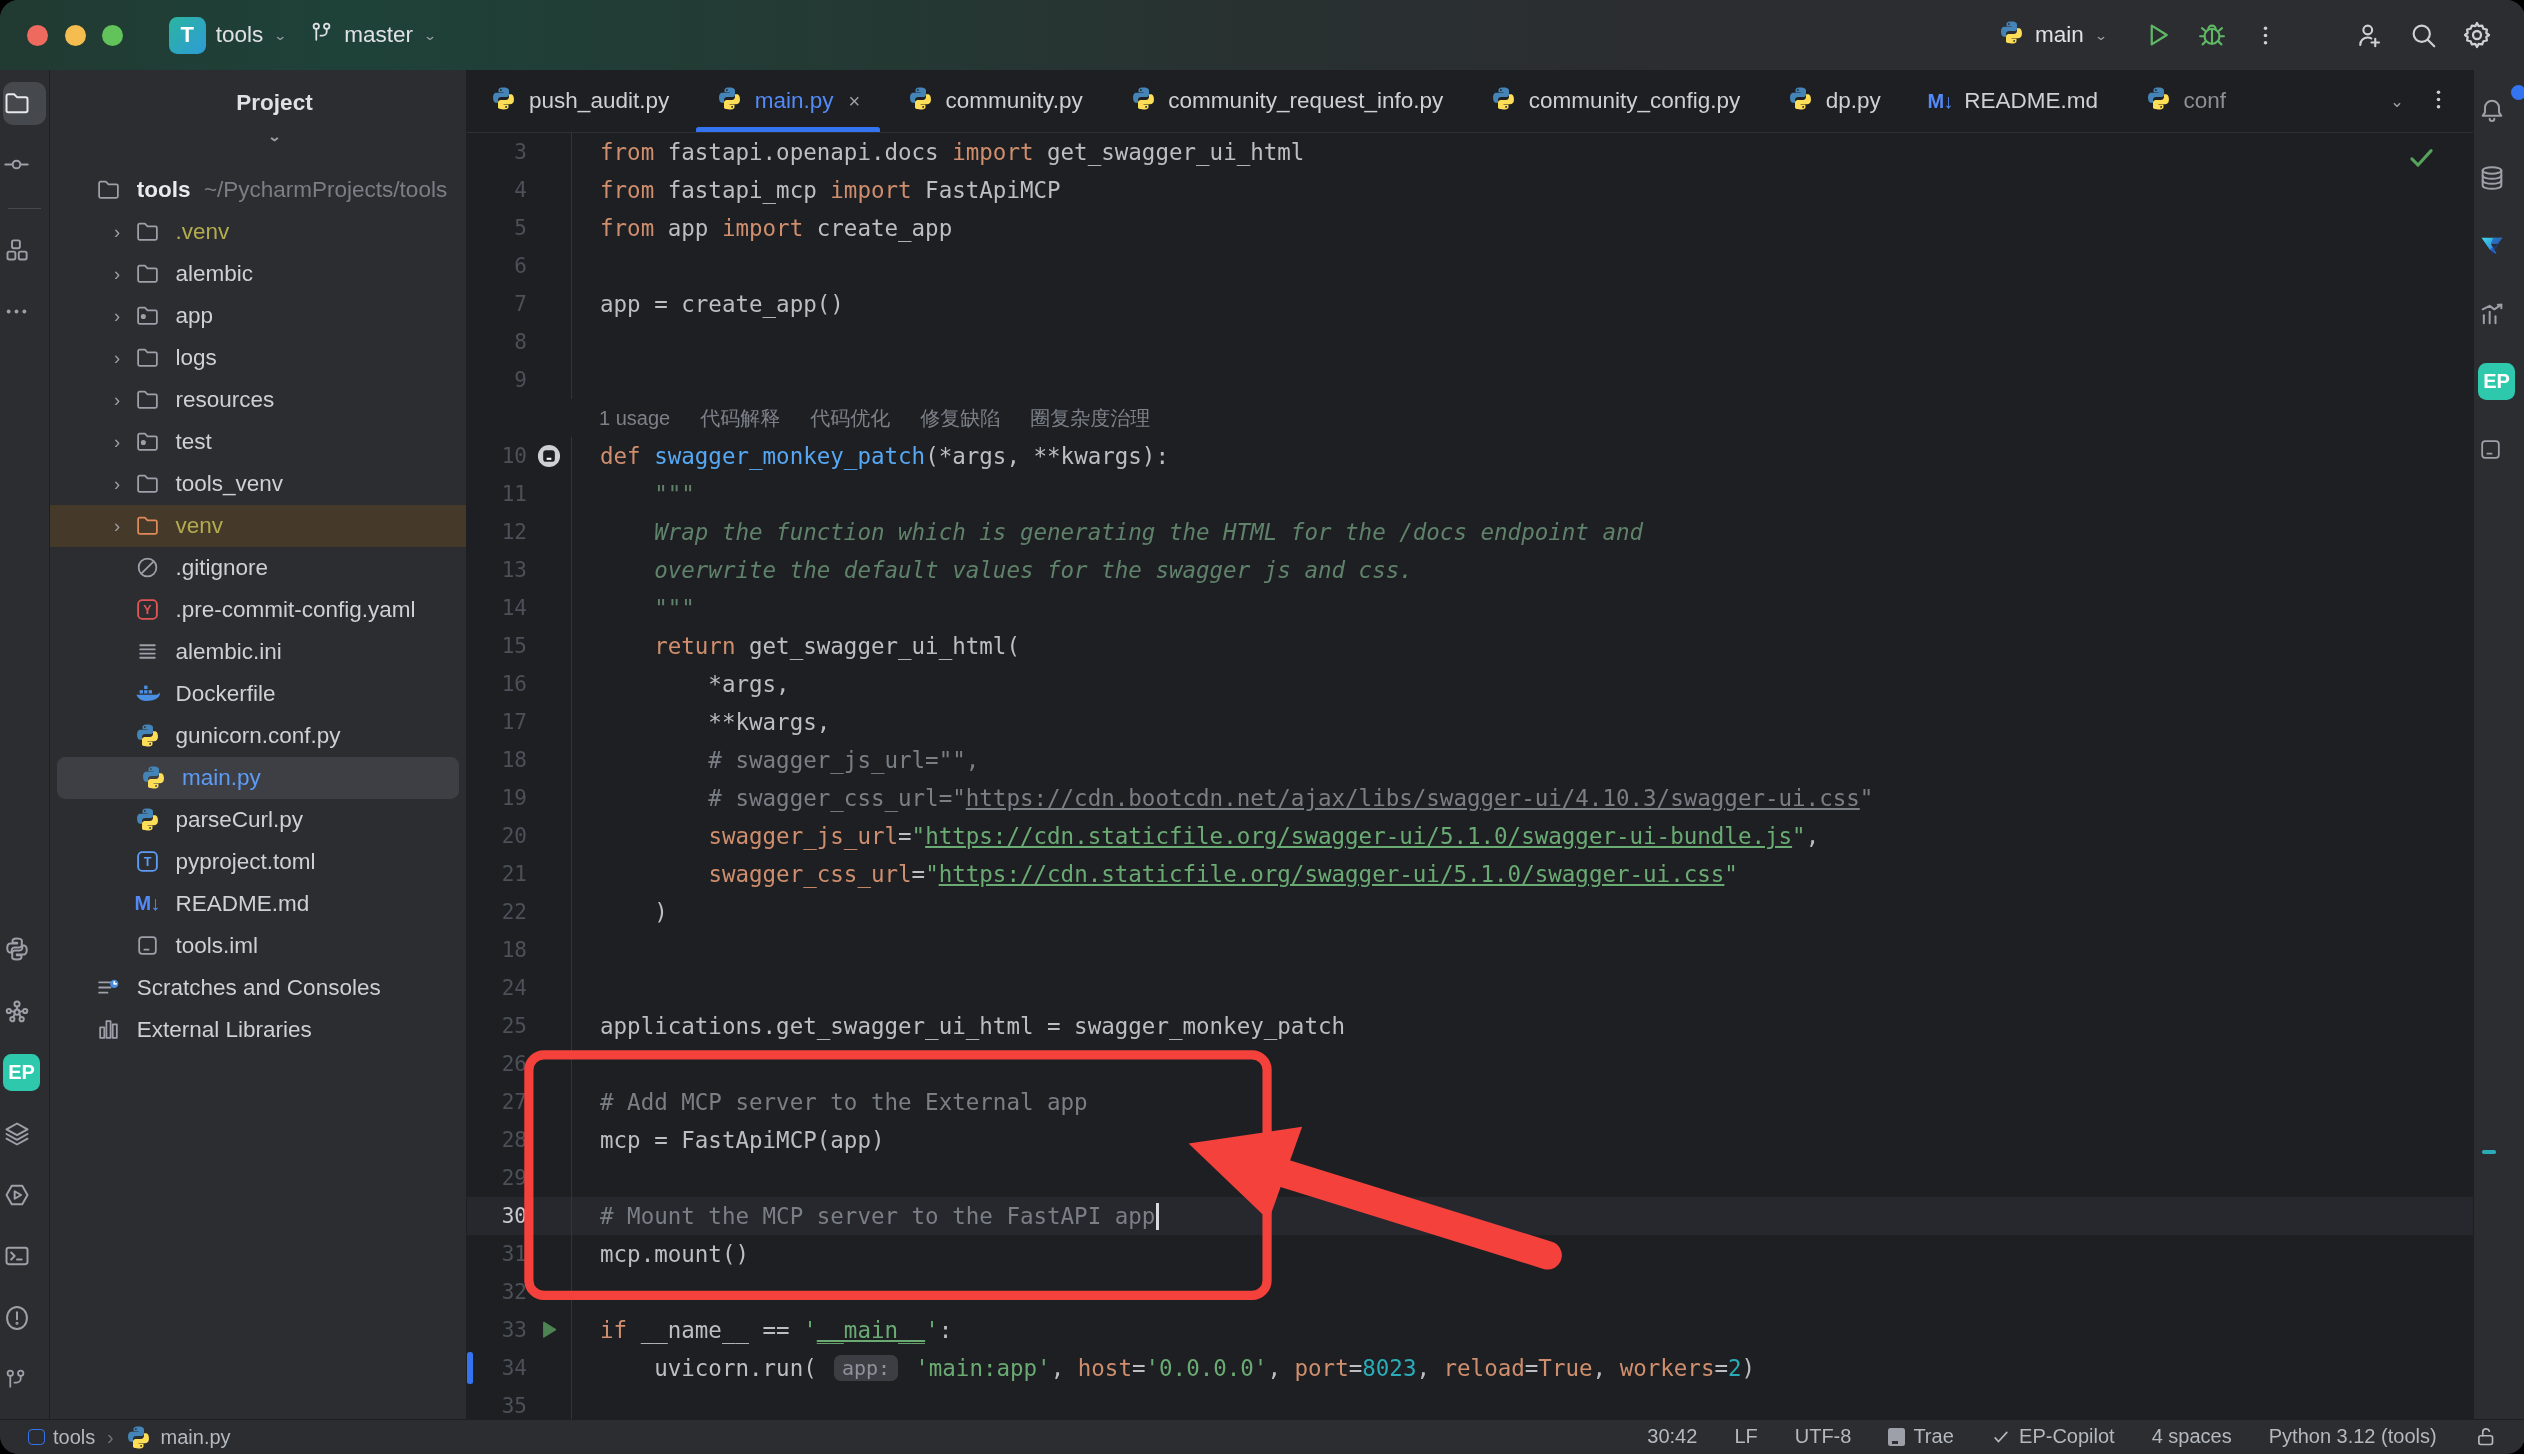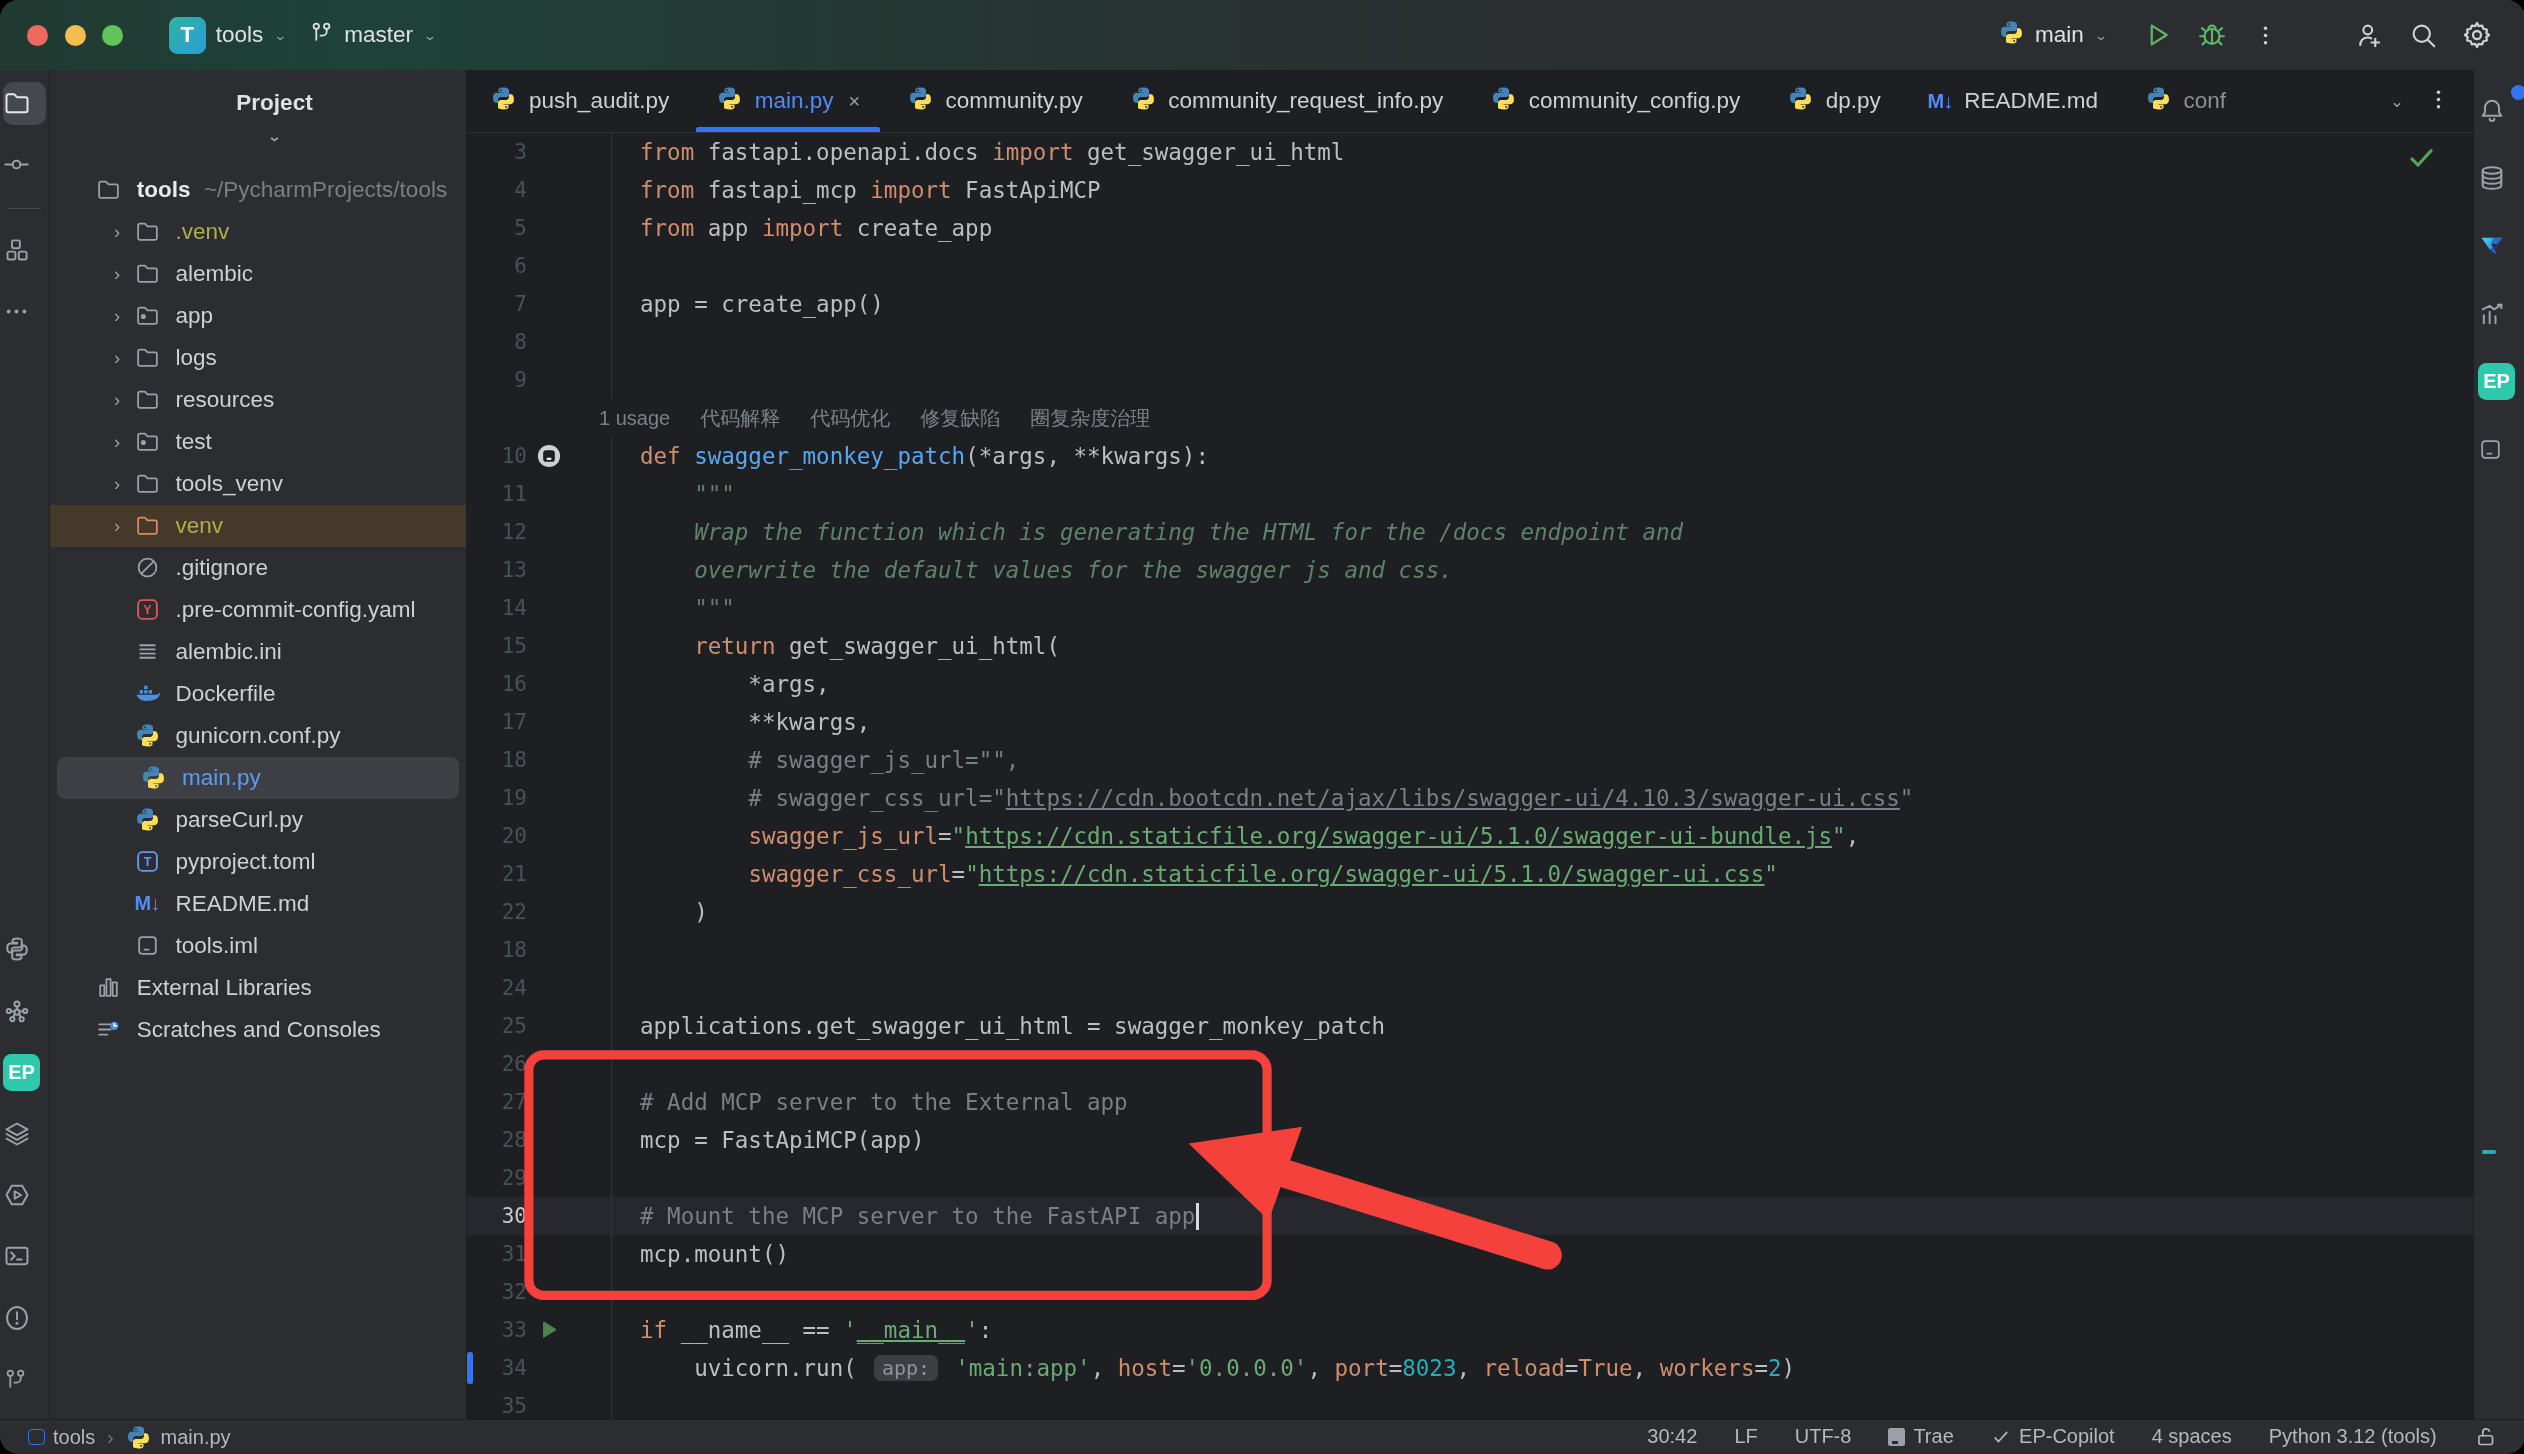--- a/index.html
+++ b/index.html
@@ -56,21 +56,21 @@
   .md-ic { color:#548af7; font-weight:bold; font-size:20px; letter-spacing:-0.8px; }
 
   .editor-body { position:relative; flex:1; overflow:hidden; font-family:"DejaVu Sans Mono", monospace; font-size:22.5px; }
   .code-row { display:flex; align-items:center; height:38px; position:relative; }
   .code-row.cur { background:#26282e; }
   .gutter { width:104px; flex:none; display:flex; align-items:center; height:100%; position:relative; }
   .chg { position:absolute; left:0; top:3.3px; bottom:3.3px; width:5.8px; background:#3574f0; border-radius:2.5px; }
   .lnum { width:60px; text-align:right; color:#4b5059; font-size:21px; flex:none; }
   .code-row.cur .lnum { color:#c8cad0; }
   .gmark { width:43px; flex:none; display:flex; align-items:center; justify-content:center; }
-  .codearea { flex:1; border-left:0.8px solid #313438; padding-left:28px; white-space:pre; display:flex; align-items:center; height:100%; min-width:0;margin-left:40px; }
+  .codearea { flex:1; border-left:0.8px solid #313438; padding-left:28px; white-space:pre; display:flex; align-items:center; height:100%; min-width:0; }
   .kw{color:#cf8e6d} .fn{color:#56a8f5} .str{color:#6aab73} .stru{color:#6aab73;text-decoration:underline}
   .com{color:#7a7e85} .comu{color:#7a7e85;text-decoration:underline}
   .doc{color:#5f826b;font-style:italic} .arg{color:#cf8e6d} .num{color:#2aacb8} .pl{color:#bcbec4}
   .inlay { background:#3c3e43; color:#8f939b; border-radius:6.7px; padding:0.8px 8.3px; font-size:20px; margin:0 3.3px; }
   .caret { display:inline-block; width:2.5px; height:27px; background:#d8dadf; vertical-align:middle; margin-left:0.8px; }
   .lens-row { height:38px; display:flex; align-items:center; gap:30px; padding-left:132px; font-family:"Liberation Sans",sans-serif; font-size:20px; color:#7c8189; }
   .ok-check { position:absolute; top:8.3px; right:35px; }
   .overlay-svg { position:absolute; inset:0; pointer-events:none; }
 
   
@@ -445,39 +445,39 @@
                 <rect x="4" y="4" width="16" height="16" rx="3"></rect>
                 <line x1="9" y1="16" x2="13" y2="16"></line>
               </svg>
             </span>
             <span class="lbl">tools.iml</span>
           </div>
           <div class="tree-row" style="padding-left: 13.4px;">
             <span class="twisty"></span>
             <span class="t-ic">
               <svg width="25" height="25" viewBox="0 0 24 24" fill="none" stroke="currentColor" stroke-width="1.7" stroke-linecap="round" stroke-linejoin="round">
-                <rect x="4" y="10" width="4" height="10"></rect>
-                <rect x="10" y="4" width="4" height="16"></rect>
-                <rect x="16" y="7" width="4" height="13"></rect>
-              </svg>
-            </span>
-            <span class="lbl">External Libraries</span>
-          </div>
-          <div class="tree-row" style="padding-left: 13.4px;">
-            <span class="twisty"></span>
-            <span class="t-ic">
-              <svg width="25" height="25" viewBox="0 0 24 24" fill="none" stroke="currentColor" stroke-width="1.7" stroke-linecap="round" stroke-linejoin="round">
                 <line x1="3" y1="7" x2="14" y2="7"></line>
                 <line x1="3" y1="12" x2="14" y2="12"></line>
                 <line x1="3" y1="17" x2="11" y2="17"></line>
                 <circle cx="17.5" cy="8.5" r="4" fill="#4a8fe2" stroke="none"></circle>
                 <path d="M17.5 6.5v2h1.8" stroke="#fff"></path>
               </svg>
             </span>
             <span class="lbl">Scratches and Consoles</span>
+          </div>
+          <div class="tree-row" style="padding-left: 13.4px;">
+            <span class="twisty"></span>
+            <span class="t-ic">
+              <svg width="25" height="25" viewBox="0 0 24 24" fill="none" stroke="currentColor" stroke-width="1.7" stroke-linecap="round" stroke-linejoin="round">
+                <rect x="4" y="10" width="4" height="10"></rect>
+                <rect x="10" y="4" width="4" height="16"></rect>
+                <rect x="16" y="7" width="4" height="13"></rect>
+              </svg>
+            </span>
+            <span class="lbl">External Libraries</span>
           </div>
         </div>
     </div>
 
     <div class="editor-col">
       <div class="tabbar" id="tabbar">
           <div class="tab">
             <span><svg width="27" height="27" viewBox="0 0 32 32">
                 <path fill="#4584b6" d="M15.9 3c-6.2 0-5.8 2.7-5.8 2.7v2.8h5.9v.8H7.8S3.6 8.8 3.6 15c0 6.1 3.7 5.9 3.7 5.9h2.2V18s-.1-3.7 3.6-3.7h5.9s3.5.1 3.5-3.4V6.3S23 3 15.9 3zm-3.2 1.9a1.06 1.06 0 1 1 0 2.1 1.06 1.06 0 0 1 0-2.1z"></path>
                 <path fill="#ffde57" d="M16.1 29c6.2 0 5.8-2.7 5.8-2.7v-2.8H16v-.8h8.2s4.2.5 4.2-5.7c0-6.1-3.7-5.9-3.7-5.9h-2.2V14s.1 3.7-3.6 3.7H13s-3.5-.1-3.5 3.4v5.6S9 29 16.1 29zm3.2-1.9a1.06 1.06 0 1 1 0-2.1 1.06 1.06 0 0 1 0 2.1z"></path>

